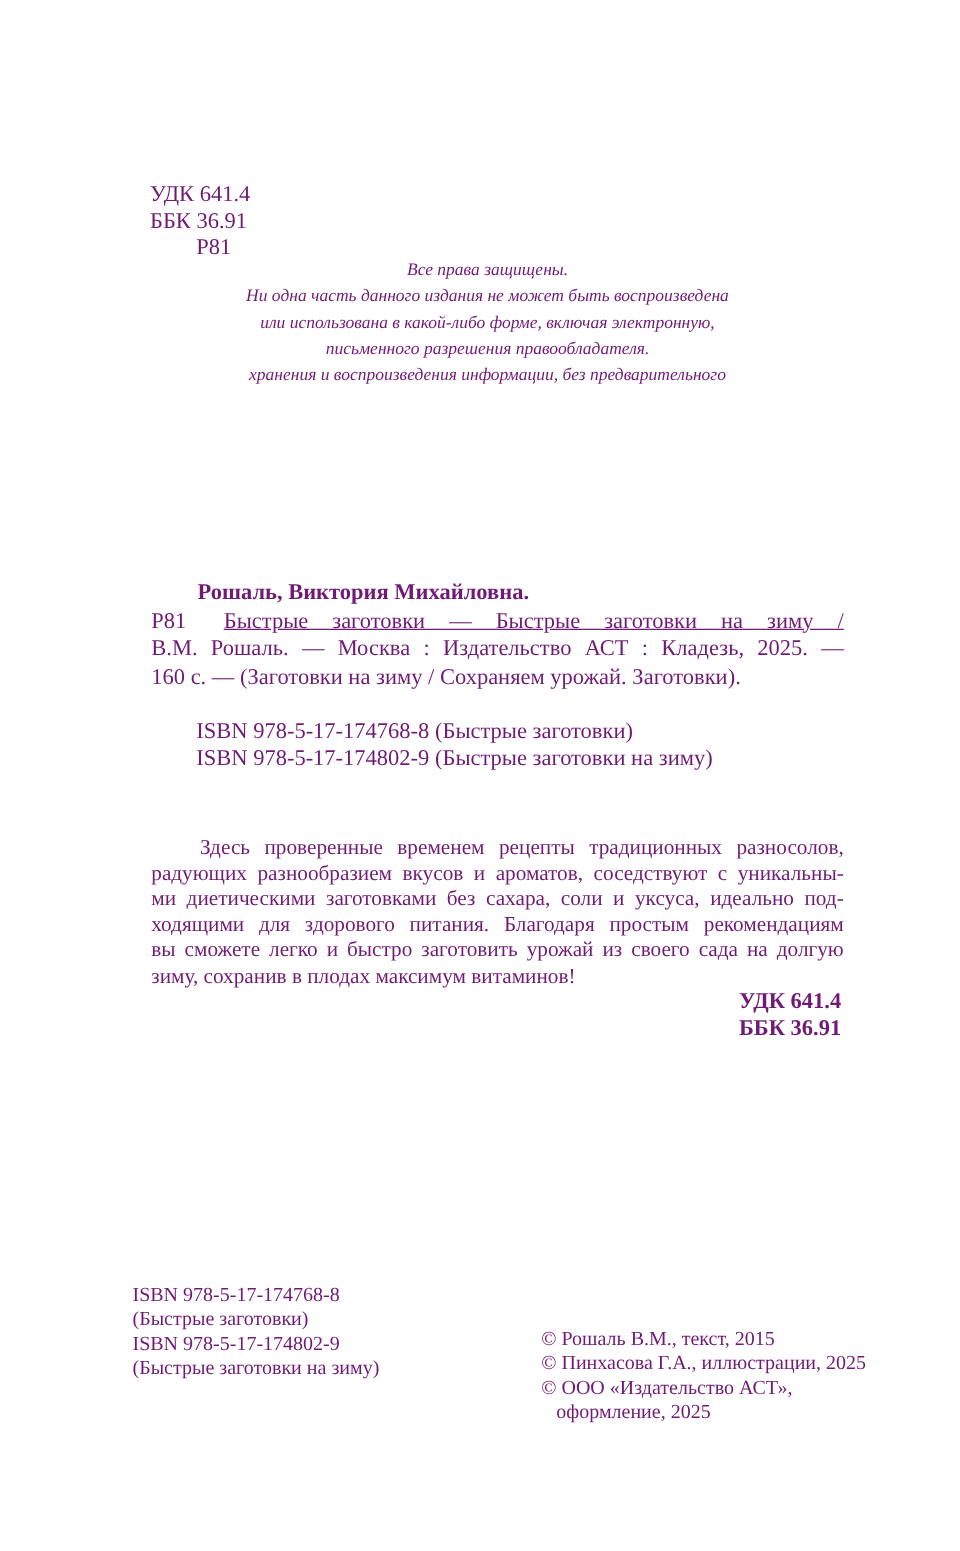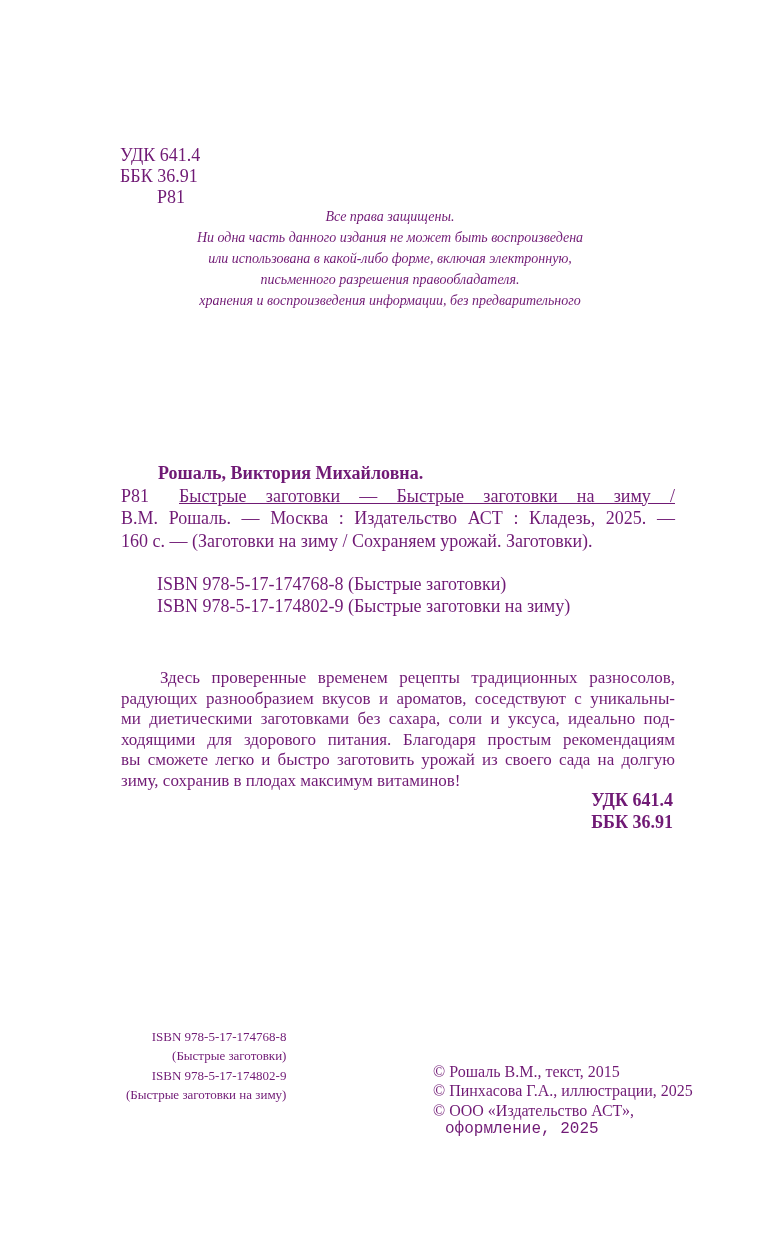--- a/index.html
+++ b/index.html
@@ -85,34 +85,33 @@
     right: 95px;
     top: 789px;
     font-weight: bold;
     font-size: 18px;
     line-height: 22px;
     text-align: right;
   }
 
   
   .f-isbn {
-    left: 126px;
+    left: 106px;
     top: 1027px;
-    font-size: 13px;
+    font-size: 16px;
     line-height: 19.4px;
-    text-align: right;
   }
   .f-copy {
     left: 433px;
     top: 1027px;
     font-size: 16px;
     line-height: 19.4px;
     margin-top: 35px;
   }
-  .f-copy .cont { padding-left: 12px; font-family: Liberation Mono, monospace; }
+  .f-copy .cont { padding-left: 12px; }
 </style>
 </head>
 <body>
 
 <div class="page">
 
   <div class="blk codes-top">
     <div>УДК 641.4</div>
     <div>ББК 36.91</div>
     <div class="sign">Р81</div>

